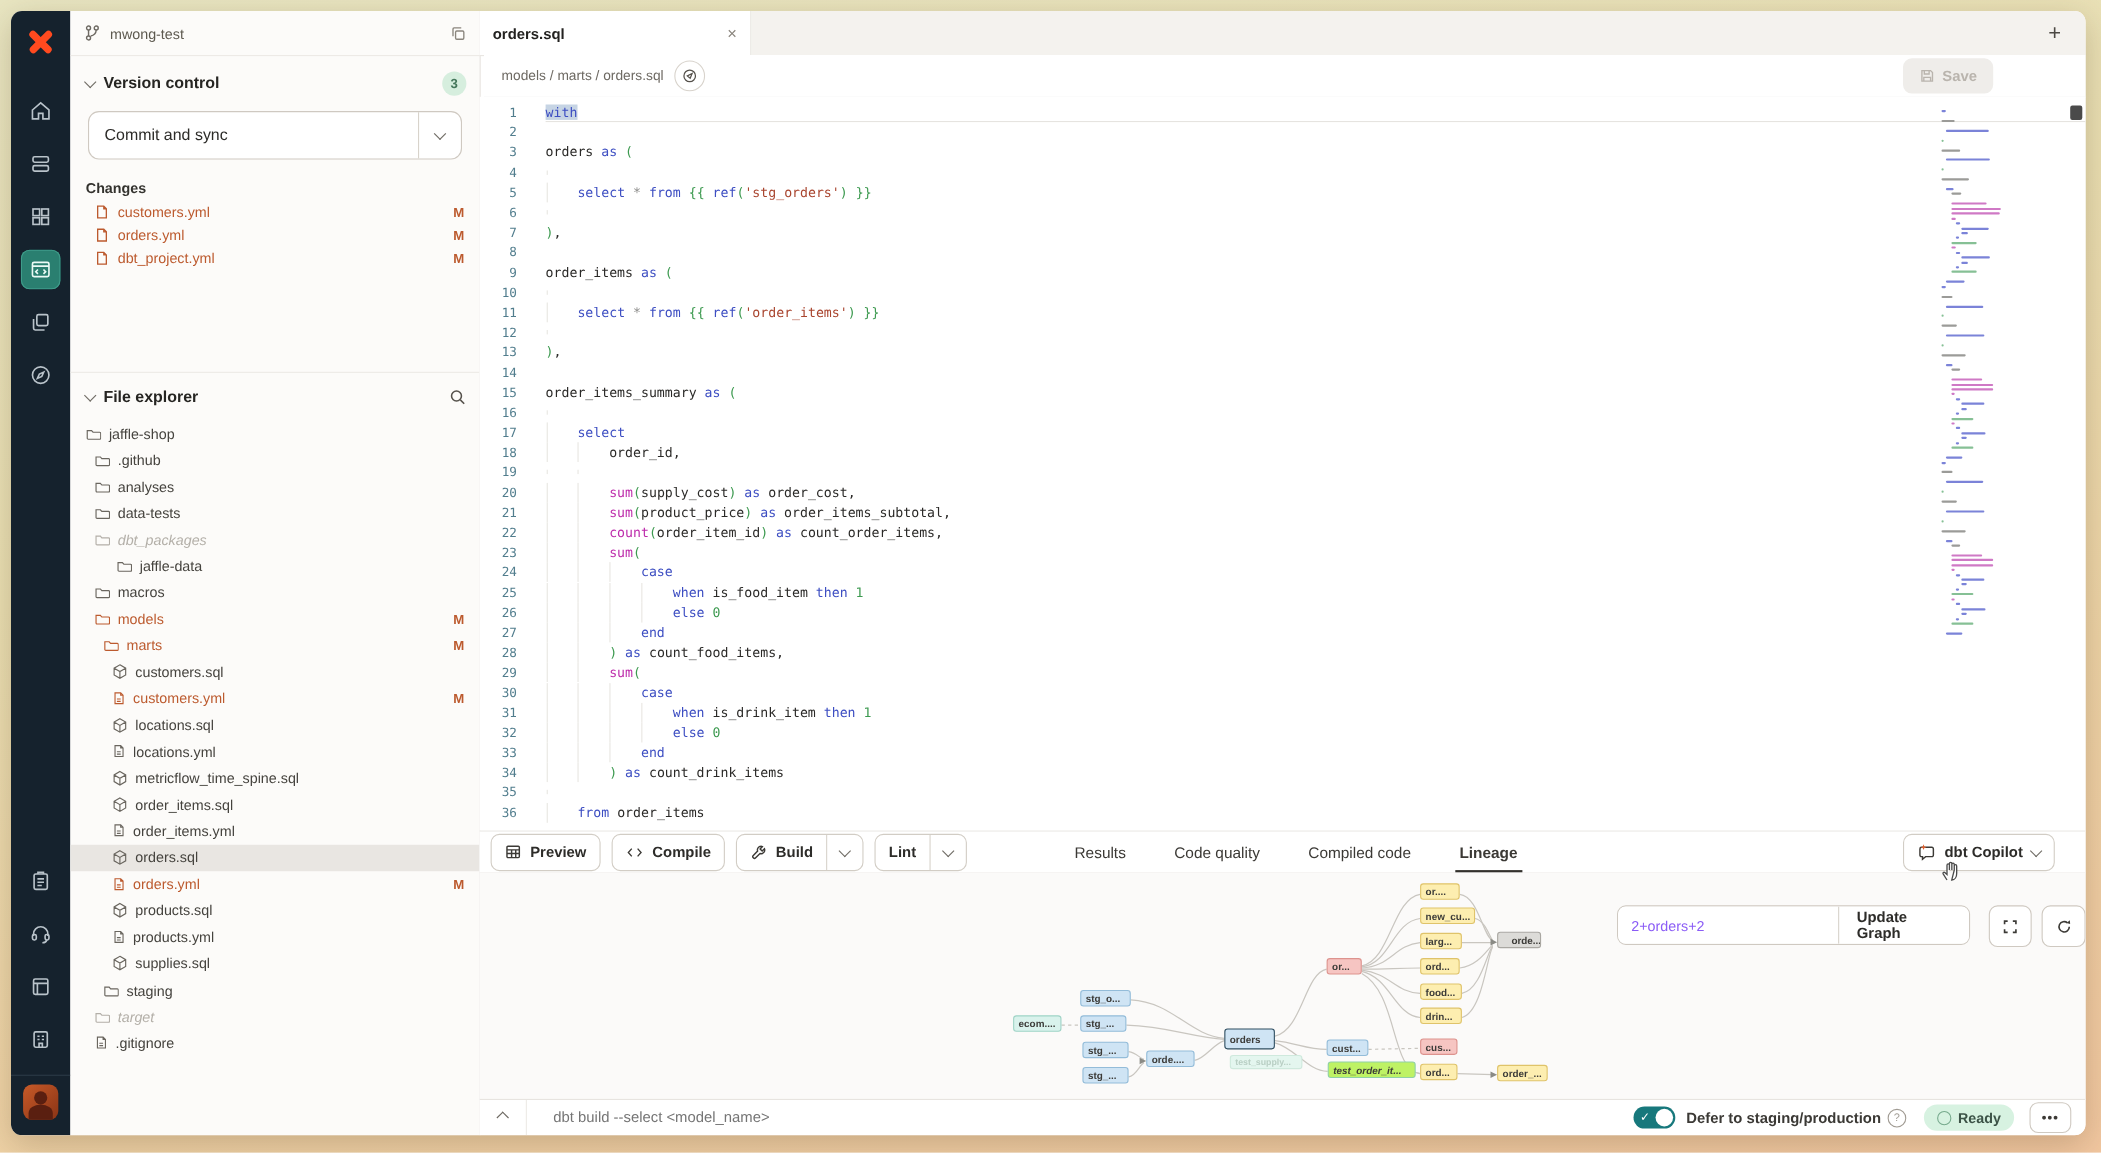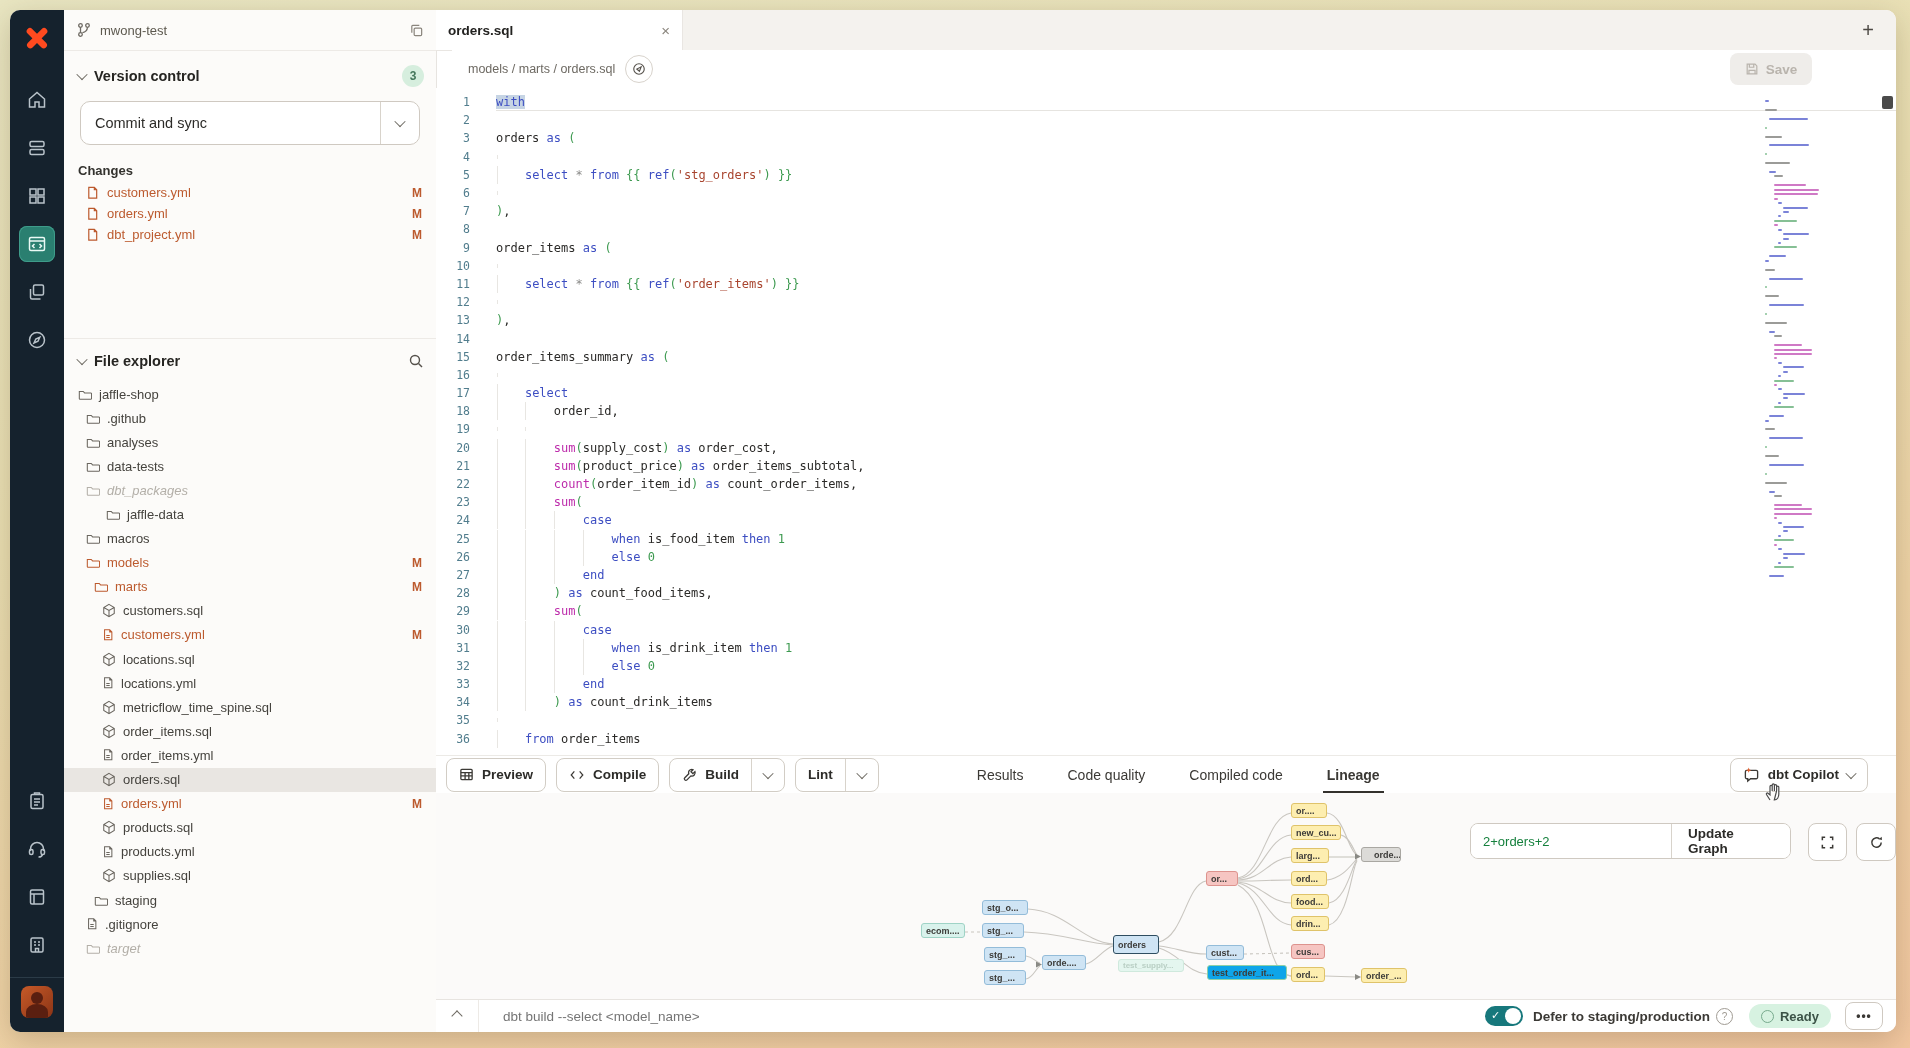--- a/index.html
+++ b/index.html
@@ -53,21 +53,21 @@
 
   
   .main{position:absolute;left:426px;top:0;right:0;bottom:0;}
   .tabstrip{position:absolute;left:0;top:0;right:0;height:40px;background:#f4f2ee;border-bottom:1px solid #e9e6e2;}
   .tab{position:absolute;left:0;top:0;width:222px;height:40px;background:#fff;border-right:1px solid #e9e6e2;
     display:flex;align-items:center;padding:0 12px;gap:10px;cursor:pointer;}
   .tab .tl{font-weight:700;font-size:13.5px;color:#232220;}
   .tab .x{margin-left:auto;color:#8a857d;font-size:15px;cursor:pointer;}
   .newtab{position:absolute;right:14px;top:6px;width:28px;height:28px;display:flex;align-items:center;justify-content:center;
     font-size:20px;color:#4c4944;cursor:pointer;}
-  .crumbrow{position:absolute;left:16px;top:40px;right:0;height:38px;background:#fff;border-bottom:1px solid #eae7e3;
+  .crumbrow{position:absolute;left:4px;top:40px;right:0;height:38px;background:#fff;border-bottom:1px solid #eae7e3;
     display:flex;align-items:center;padding:0 16px;gap:10px;}
   .crumb{font-size:12.5px;color:#6d6962;}
   .lens-btn{width:26px;height:26px;border:1px solid #d8d3cc;border-radius:50%;display:flex;align-items:center;justify-content:center;cursor:pointer;}
   .crumbrow .sp{flex:1;}
   .save-btn{width:82px;height:32px;border-radius:8px;background:#efedea;color:#b9b4ad;font-size:13.5px;font-weight:600;
     display:flex;align-items:center;justify-content:center;gap:7px;margin-right:68px;cursor:default;}
   .save-btn svg{stroke:#b9b4ad;fill:none;stroke-width:1.4;}
 
   
   .editor{position:absolute;left:0;top:78px;right:0;height:667px;background:#fff;overflow:hidden;}
@@ -105,27 +105,27 @@
   .lineage{position:absolute;left:0;right:0;top:783px;height:207px;background:#fbfaf9;}
   .lineage svg.edges{position:absolute;left:0;top:0;}
   .edge{stroke:#c9c6c0;fill:none;stroke-width:1.1;}
   .edge.dash{stroke-dasharray:3,3;}
   .lnode{position:absolute;height:15px;border-radius:3px;border:1px solid rgba(0,0,0,.18);font-size:9px;font-weight:600;
     color:#3c3b38;display:flex;align-items:center;padding:1px 4px;white-space:nowrap;overflow:hidden;cursor:pointer;box-sizing:border-box;}
   .lnode.blue{background:#cfe4f4;border-color:#93bcd9;}
   .lnode.mint{background:#d9f2ec;border-color:#9fd3c6;}
   .lnode.yellow{background:#fdeeb0;border-color:#dfc36a;}
   .lnode.pink{background:#f6c5c2;border-color:#dd938e;}
-  .lnode.green{background:#0ea5e9;border-color:#8fd0a6;}
+  .lnode.green{background:#bef264;border-color:#8fd0a6;font-style:italic;}
   .lnode.gray{background:#dcdbd8;border-color:#a9a7a2;}
   .lnode.sel{background:#cfe4f4;border:1.6px solid #2e4d60;font-weight:700;}
   .lnode.ghost{background:#e4f6ef;border-color:#cfe9dd;color:#b9cfc4;}
   .gcontrols{position:absolute;top:30px;left:1034px;display:flex;align-items:stretch;height:36px;}
   .gsel{display:flex;border:1px solid #cfc9c1;border-radius:8px;background:#fff;overflow:hidden;}
-  .gsel input{border:0;outline:0;width:176px;padding:0 12px;font-size:13px;color:#15803d;font-family:"Liberation Sans",sans-serif;}
+  .gsel input{border:0;outline:0;width:176px;padding:0 12px;font-size:13px;color:#8b5cf6;font-family:"Liberation Sans",sans-serif;}
   .gsel .upd{border-left:1px solid #d8d3cb;display:flex;align-items:center;padding:0 16px;font-size:13.5px;font-weight:600;color:#2d2c29;cursor:pointer;background:#fff;}
   .sqbtn{width:38px;height:36px;border:1px solid #cfc9c1;border-radius:8px;background:#fff;display:flex;align-items:center;justify-content:center;cursor:pointer;}
   .sqbtn svg{stroke:#3c3a36;fill:none;stroke-width:1.6;}
   .gcontrols .gap{width:17px;}
   .gcontrols .gap2{width:9px;}
   .hand{position:absolute;left:1326px;top:-14px;}
 
   
   .statusbar{position:absolute;left:0;right:0;bottom:0;height:32px;background:#fff;border-top:1px solid #e7e4e0;
     display:flex;align-items:center;}
@@ -424,31 +424,31 @@
               <path d="M8 1.5 L14 5 V12 L8 15.5 L2 12 V5 Z M2 5 L8 8.5 L14 5 M8 8.5 V15.5"></path>
             </svg>
             <span>supplies.sql</span>
           </div>
           <div class="trow " style="padding-left: 30px;">
             <svg width="14" height="13" viewBox="0 0 16 14">
               <path d="M1.5 3.5 h4.5 l1.5 1.7 h7 a1 1 0 0 1 1 1 V11.5 a1 1 0 0 1 -1 1 H2.5 a1 1 0 0 1 -1 -1 Z"></path>
             </svg>
             <span>staging</span>
           </div>
+          <div class="trow muted" style="padding-left: 22px;">
+            <svg width="14" height="13" viewBox="0 0 16 14">
+              <path d="M1.5 3.5 h4.5 l1.5 1.7 h7 a1 1 0 0 1 1 1 V11.5 a1 1 0 0 1 -1 1 H2.5 a1 1 0 0 1 -1 -1 Z"></path>
+            </svg>
+            <span>target</span>
+          </div>
           <div class="trow " style="padding-left: 22px;">
             <svg width="12" height="14" viewBox="0 0 14 15">
               <path d="M3 1.5 h6 l2.5 2.5 V13 H3 Z M9 1.5 V4 h2.5 M5 8 h4 M5 10.5 h4"></path>
             </svg>
             <span>.gitignore</span>
-          </div>
-          <div class="trow muted" style="padding-left: 22px;">
-            <svg width="14" height="13" viewBox="0 0 16 14">
-              <path d="M1.5 3.5 h4.5 l1.5 1.7 h7 a1 1 0 0 1 1 1 V11.5 a1 1 0 0 1 -1 1 H2.5 a1 1 0 0 1 -1 -1 Z"></path>
-            </svg>
-            <span>target</span>
           </div>
         </div>
     </div>
 
     <div class="main">
 
       <div class="tabstrip">
         <div class="tab">
           <span class="tl">orders.sql</span>
           <span class="x">×</span>

